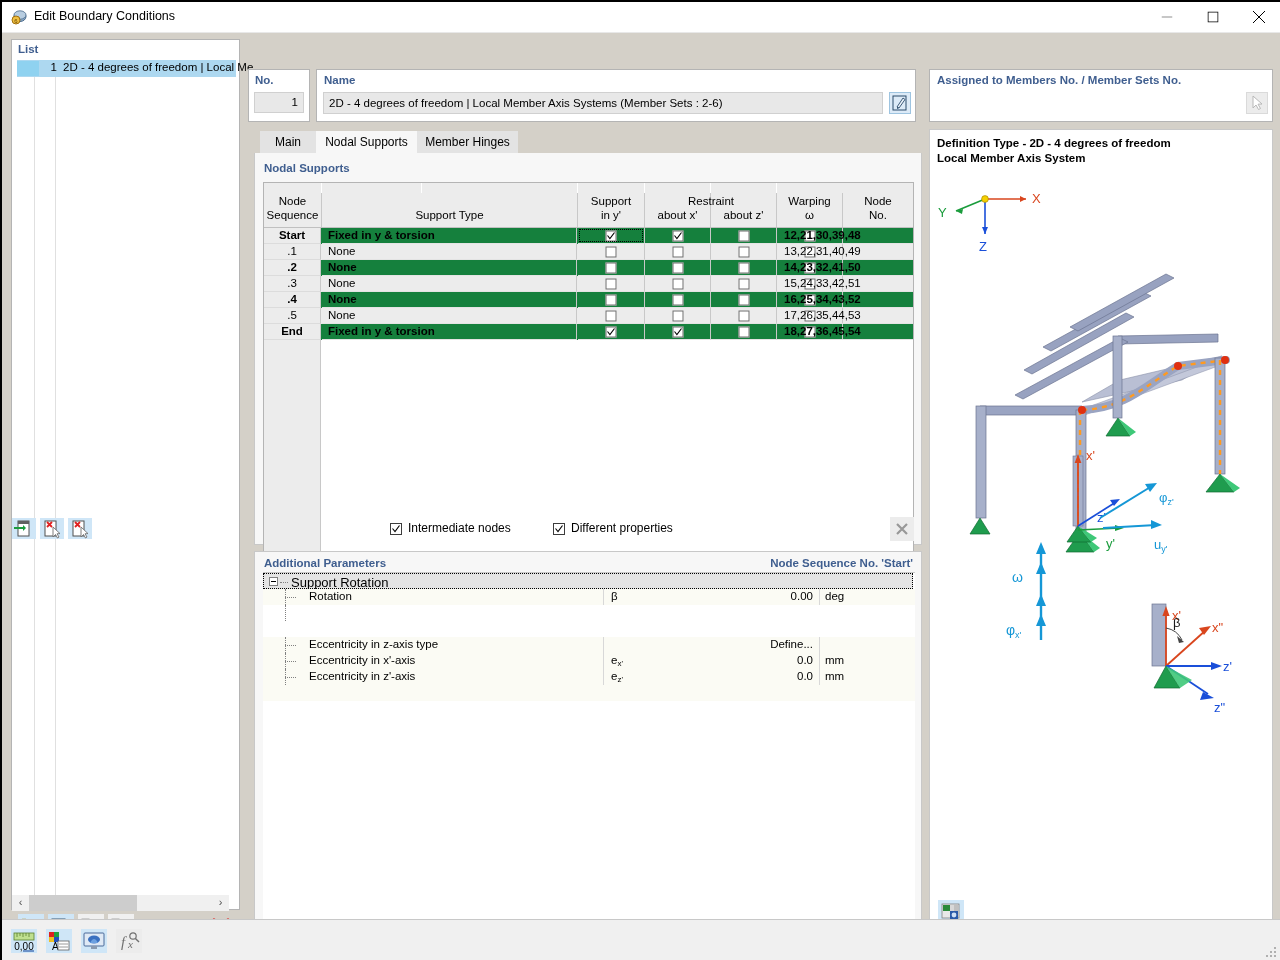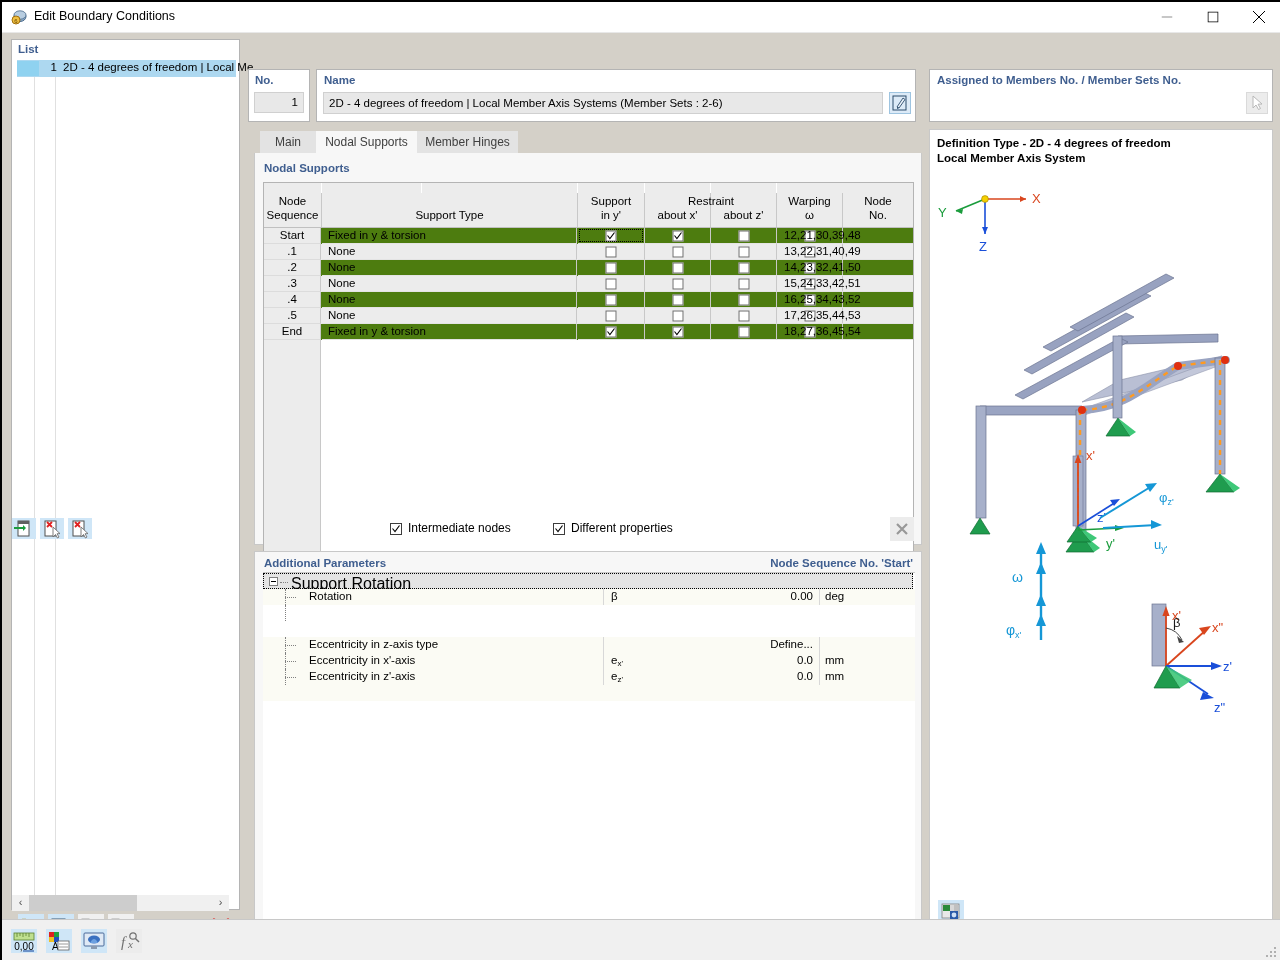--- a/index.html
+++ b/index.html
@@ -60,40 +60,40 @@
   .nameEdit { position:absolute; left:572px; top:22px; width:22px; height:22px; background:#dceaf7; border:1px solid #9ec4e0; }
 
   
   .assignpanel { position:absolute; left:927px; top:36px; width:344px; height:53px; background:#fff; border:1px solid #b4b4b4; }
   .assignLbl { position:absolute; left:7px; top:4px; }
   .assignField { position:absolute; left:6px; top:22px; width:305px; height:22px; background:#e8e8e8; border:1px solid #d0d0d0; padding:4px 0 0 26px; font-size:11.5px; }
   .assignPick { position:absolute; left:316px; top:22px; width:22px; height:22px; background:#ececec; border:1px solid #dadada; }
 
   
   .tabs { position:absolute; left:258px; top:98px; width:660px; height:22px; }
-  .tab { position:absolute; top:0; height:22px; background:#e3e3e3; font-size:12px; text-align:center; padding-top:4px; color:#404040; }
+  .tab { position:absolute; top:0; height:22px; background:#e3e3e3; font-size:12px; text-align:center; padding-top:4px; color:#000000; }
   .tab.sel { background:#f7f7f7; }
 
   
   .mainpanel { position:absolute; left:252px; top:120px; width:668px; height:392px; background:#f7f7f7; border:1px solid #c8c8c8; border-top:0; }
   .secTitle { position:absolute; left:9px; top:9px; color:#3f5e8f; font-weight:bold; font-size:11.5px; }
 
   
   .grid { position:absolute; left:8px; top:29px; width:651px; height:448px; background:#fff; border:1px solid #b4b4b4; }
   .gtopstrip { position:absolute; left:0; top:0; width:649px; height:10px; background:#ececec; }
   .gtopstrip i { position:absolute; top:0; width:1px; height:10px; background:#fff; }
   .ghead { position:absolute; left:0; top:10px; width:649px; height:35px; background:#ececec; }
   .ghead .hc { position:absolute; top:0; height:35px; border-right:1px solid #c8c8c8; text-align:center; font-size:11.5px; color:#000; }
   .ghead .hc.nb { border-right:0; }
   .hc .l1 { position:absolute; left:0; right:0; top:2px; }
   .hc .l2 { position:absolute; left:0; right:0; top:16px; }
   .gheadline { position:absolute; left:0; top:44px; width:649px; height:1px; background:#c0c0c0; }
 
   .grow { position:absolute; left:0; width:649px; height:16px; }
-  .grow.odd { background:#4d7c0f; }
+  .grow.odd { background:#15803d;font-weight:bold; }
   .grow.even { background:#ececec; }
   .grow .cseq { position:absolute; left:0; top:0; width:57px; height:16px; background:#ececec; border-right:1px solid #c8c8c8; border-bottom:1px solid #dcdcdc; text-align:center; padding-top:1px; font-size:11.5px; }
   .grow .ctype { position:absolute; left:58px; top:0; width:255px; height:16px; border-right:1px solid #c8c8c8; border-bottom:1px solid #e4e4e4; padding:1px 0 0 6px; font-size:11.5px; }
   .grow .ccb { position:absolute; top:0; height:16px; border-right:1px solid #c8c8c8; border-bottom:1px solid #e4e4e4; }
   .grow .cnode { position:absolute; left:513px; top:0; width:136px; height:16px; border-bottom:1px solid #e4e4e4; padding:1px 0 0 7px; font-size:11.5px; }
   .cb { position:absolute; left:50%; top:50%; transform:translate(-50%,-50%); width:11px; height:11px; background:#fff; border:1px solid #6d6d6d; }
   .cb svg { position:absolute; left:0px; top:0px; }
   .focusbox { position:absolute; left:1px; top:1px; right:1px; bottom:1px; border:1px dotted #000; }
 
   .gridfill { position:absolute; left:0; top:157px; width:649px; height:289px; background:#fff; }
@@ -105,21 +105,21 @@
   .chkline { position:absolute; top:489px; font-size:12px; }
   .chkbox { position:absolute; left:0; top:1px; width:12px; height:12px; background:#fff; border:1px solid #3c3c3c; }
   .chklbl { position:absolute; left:18px; top:-1px; white-space:nowrap; }
   .gclose { position:absolute; left:888px; top:484px; width:24px; height:24px; background:#ececec; }
 
   
   .apPanel { position:absolute; left:252px; top:518px; width:668px; height:388px; background:#f7f7f7; border:1px solid #c8c8c8; }
   .apTitle { position:absolute; left:9px; top:5px; color:#3f5e8f; font-weight:bold; font-size:11.5px; }
   .apRight { position:absolute; right:8px; top:5px; color:#3f5e8f; font-weight:bold; font-size:11.5px; }
   .apGrid { position:absolute; left:8px; top:20px; width:652px; height:362px; background:#fff; border-top:1px solid #c8c8c8; }
-  .grpRow { position:absolute; left:0; width:652px; height:16px; background:#e4e4e4; font-size:16px; }
+  .grpRow { position:absolute; left:0; width:652px; height:16px; background:#e4e4e4; font-size:13px; }
   .grpRow .exp { position:absolute; left:5px; top:3px; width:9px; height:9px; border:1px solid #808080; background:#fff; }
   .grpRow .exp:before { content:""; position:absolute; left:1px; top:3px; width:5px; height:1px; background:#000; }
   .grpRow .dots { position:absolute; left:16px; top:8px; width:8px; height:1px; border-top:1px dotted #808080; }
   .grpRow .gt { position:absolute; left:27px; top:1px; }
   .grpRow.focus { border:1px dotted #000; width:650px; height:16px; }
   .pRow { position:absolute; left:0; width:652px; height:16px; font-size:11.5px; }
   .pRow .tick { position:absolute; left:22px; top:8px; width:11px; height:1px; border-top:1px dotted #808080; }
   .pRow .vert { position:absolute; left:22px; top:0; width:1px; height:16px; border-left:1px dotted #808080; }
   .pRow .pn { position:absolute; left:46px; top:1px; }
   .pRow .sym { position:absolute; left:348px; top:1px; }

